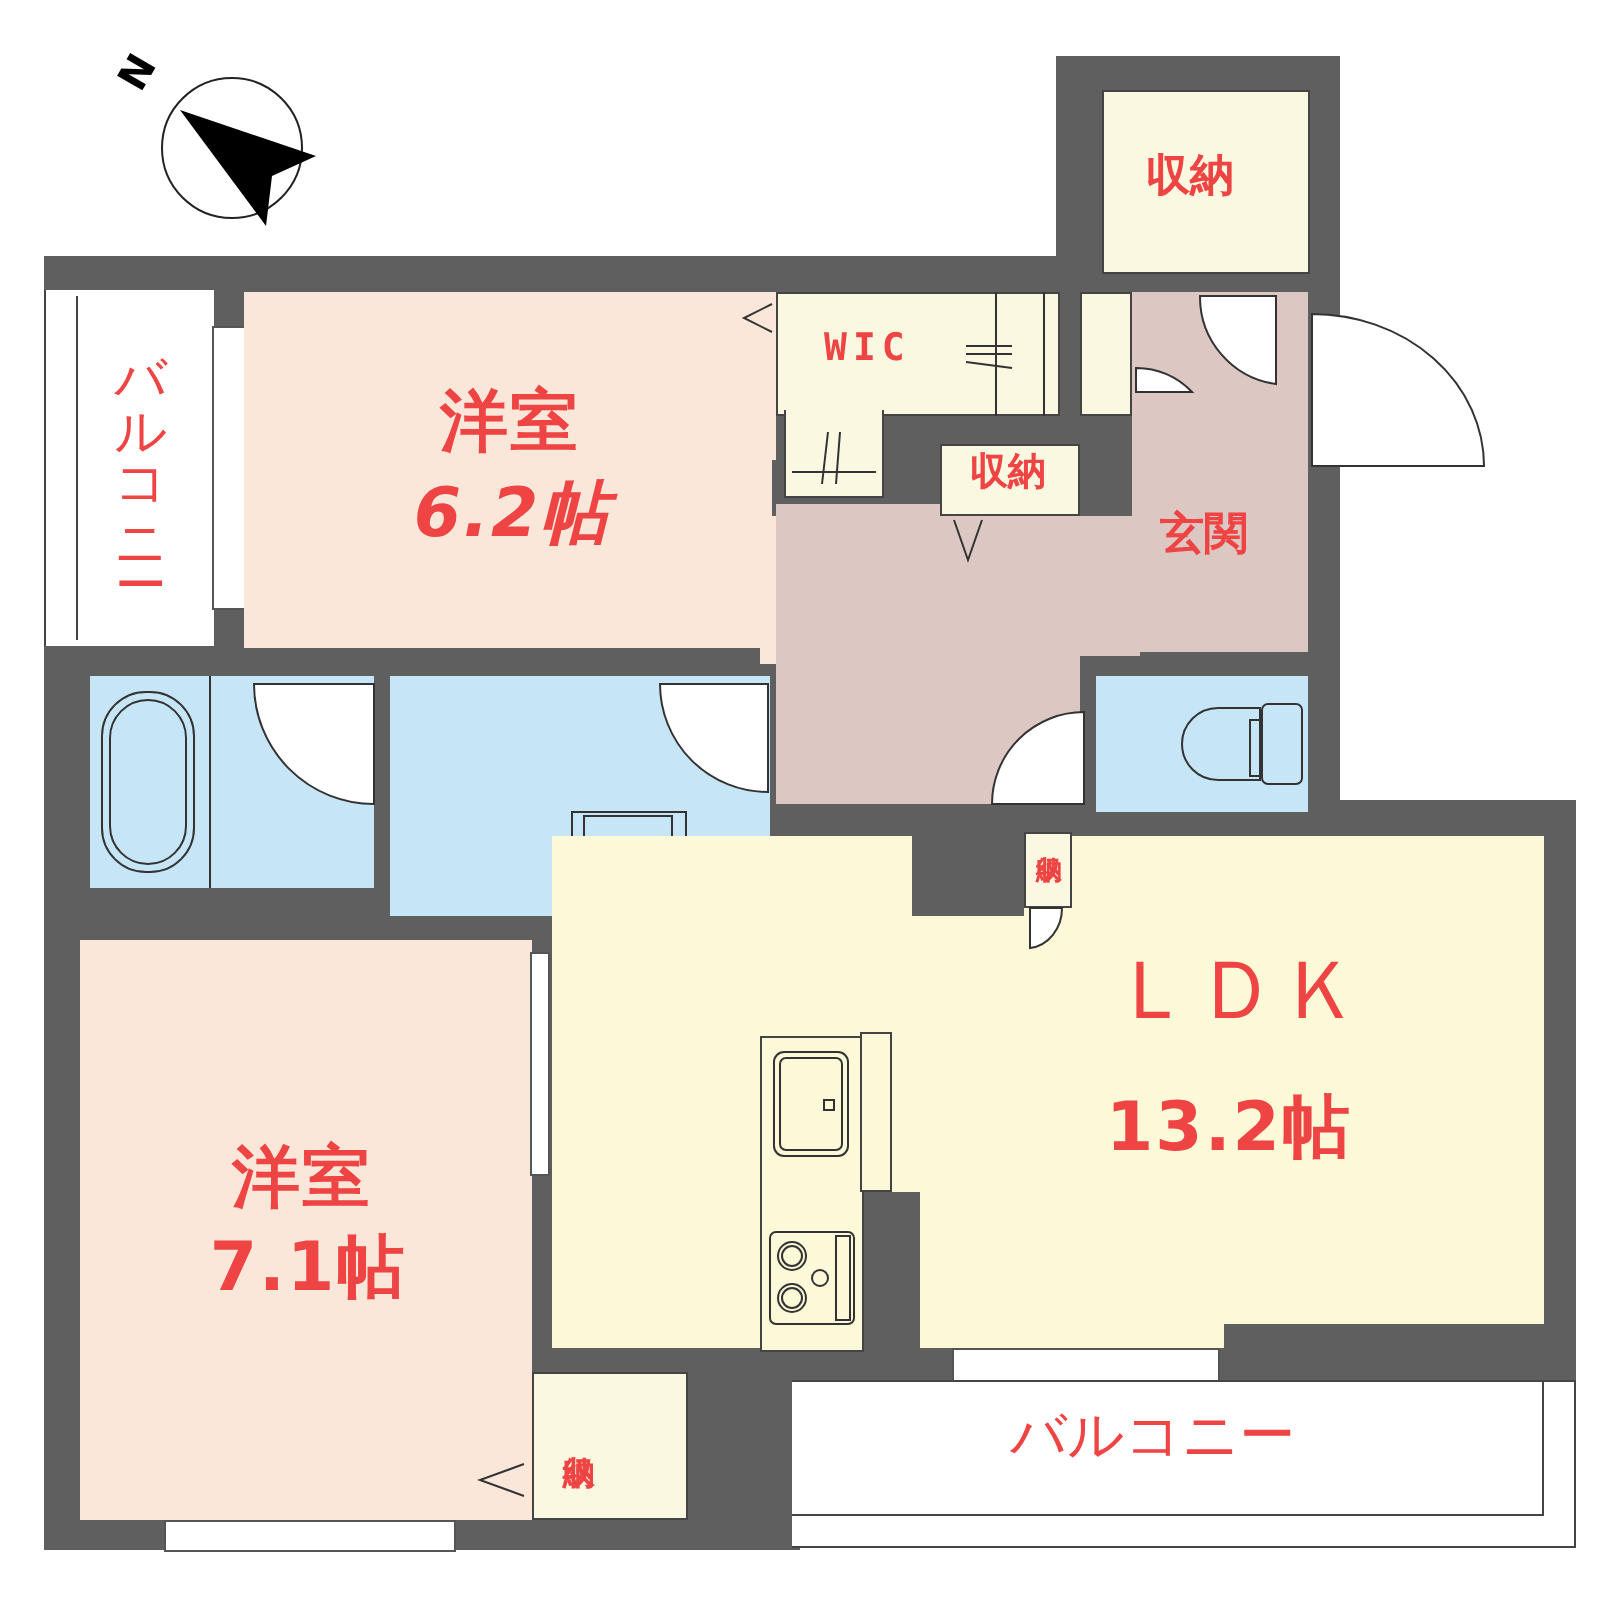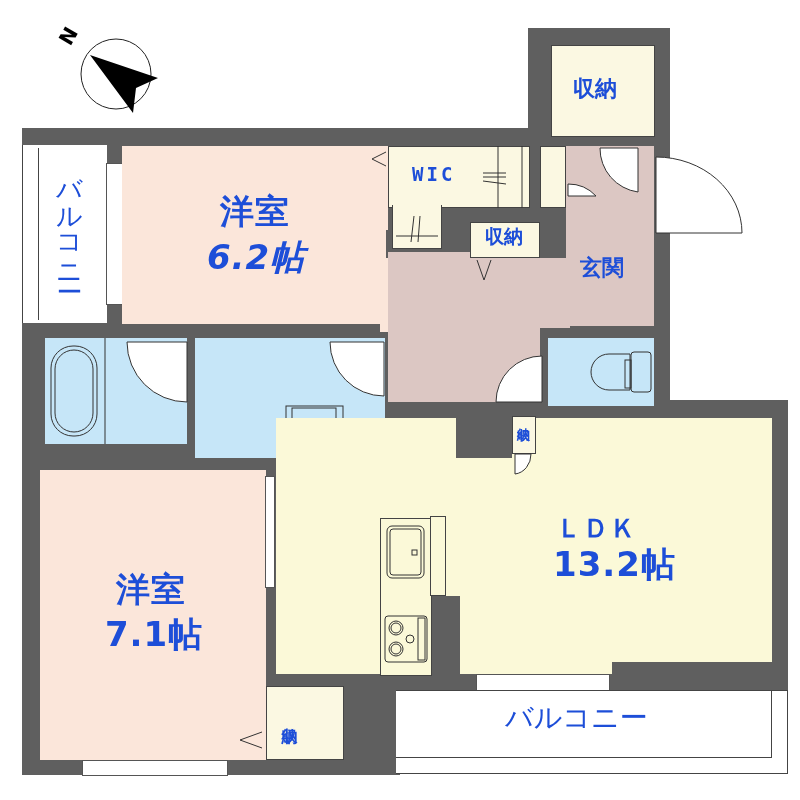--- a/index.html
+++ b/index.html
@@ -6,21 +6,21 @@
   body { width: 800px; height: 800px; position: relative; overflow: hidden;
          font-family: "DejaVu Sans", "Liberation Sans", sans-serif; }
   .abs { position: absolute; box-sizing: border-box; }
   .wall { background: #5f5f5f; }
   .room-west { background: #fbe6da; }
   .room-ldk { background: #fbf9d8; }
   .room-wet { background: #c6e6f8; }
   .room-hall { background: #dcc7c3; }
   .room-storage { background: #fbf8e2; border: 1px solid #444; }
   .balcony { background: #ffffff; border: 1.5px solid #444; }
-  .label { position: absolute; color: #1d4ed8; text-align: center; line-height: 1.15; white-space: nowrap; }
+  .label { position: absolute; color: #ef4444; text-align: center; line-height: 1.15; white-space: nowrap; }
   .big { font-size: 34px; font-weight: bold; letter-spacing: 1px; }
   .mid { font-size: 22px; font-weight: bold; }
   .vertical { writing-mode: vertical-rl; text-orientation: upright; }
   .win { position: absolute; background: #fff; border: 1px solid #555; }
   svg { position: absolute; overflow: visible; }
 </style>
 </head>
 <body>
 
 <div class="abs" style="left:50px;top:20px;width:110px;height:90px;">
@@ -132,21 +132,21 @@
 <div class="abs wall" style="left:458px;top:596px;width:130px;height:90px;"></div>
 <div class="abs room-ldk" style="left:460px;top:596px;width:152px;height:78px;"></div>
 <div class="abs wall" style="left:612px;top:662px;width:160px;height:30px;"></div>
 <div class="abs wall" style="left:456px;top:418px;width:56px;height:40px;"></div>
 <div class="abs wall" style="left:430px;top:596px;width:30px;height:80px;"></div>
 <div class="abs room-storage" style="left:512px;top:416px;width:24px;height:38px;"></div>
 <div class="label vertical" style="left:515px;top:418px;font-size:13px;font-weight:bold;">収納</div>
 <svg width="30" height="30" style="left:513px;top:454px;">
   <path d="M2,0 L2,20 A18,20 0 0 0 18,0 Z" fill="#fff" stroke="#333"></path>
 </svg>
-<div class="label big" style="left:556px;top:514px;font-weight:bold;font-size:26px;">ＬＤＫ</div>
+<div class="label big" style="left:556px;top:472px;font-weight:normal;font-size:41px;">ＬＤＫ</div>
 <div class="label big" style="left:553px;top:545px;">13.2帖</div>
 
 <div class="abs" style="left:380px;top:518px;width:52px;height:158px;border:1px solid #444;background:#fbf9d8;"></div>
 <div class="abs" style="left:430px;top:516px;width:16px;height:80px;border:1px solid #444;background:#fbf9d8;"></div>
 <svg width="46" height="60" style="left:386px;top:525px;">
   <rect x="1" y="1" width="37" height="52" rx="5" fill="none" stroke="#333"></rect>
   <rect x="4" y="4" width="31" height="46" rx="3" fill="none" stroke="#333"></rect>
   <rect x="26" y="25" width="5" height="5" fill="none" stroke="#333"></rect>
 </svg>
 <svg width="50" height="52" style="left:384px;top:615px;">

